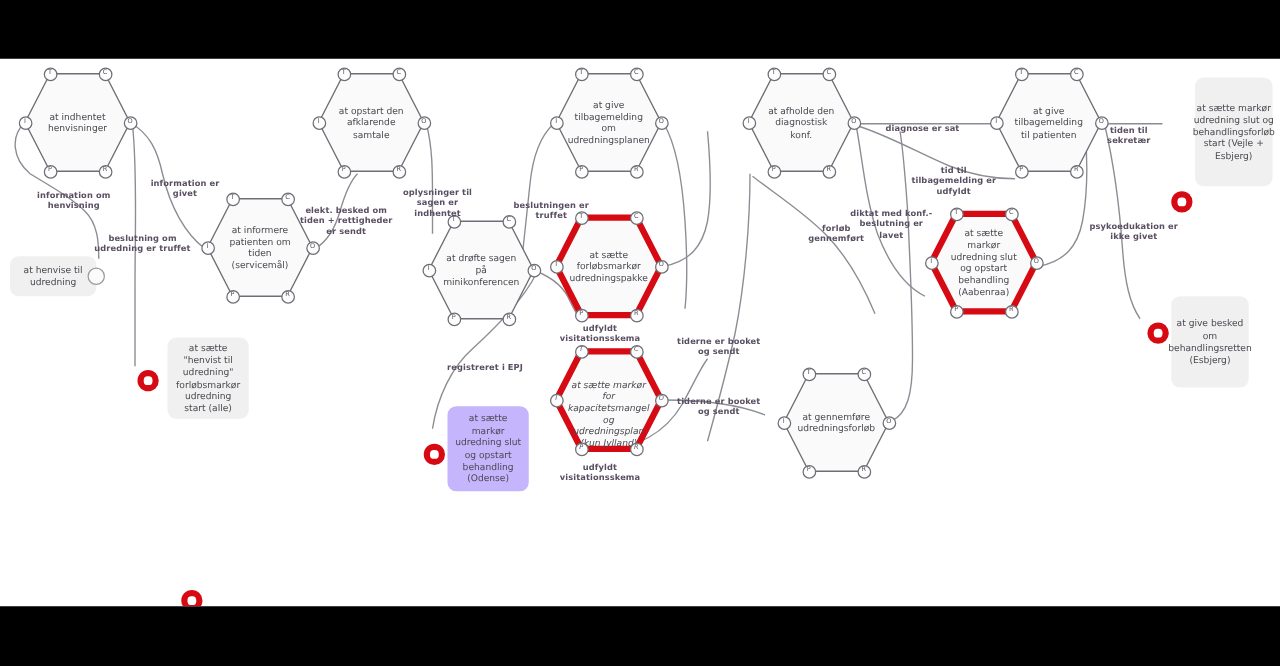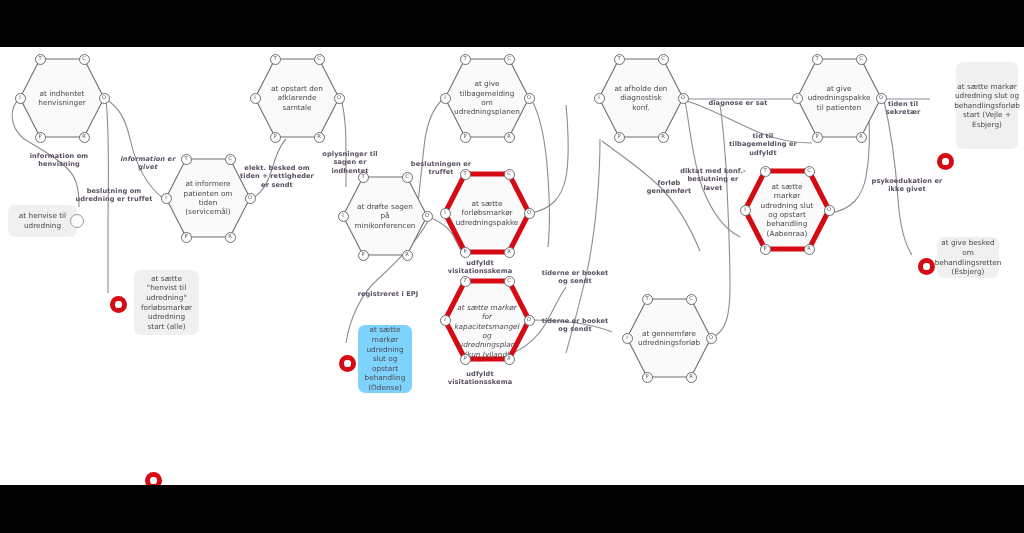--- a/index.html
+++ b/index.html
@@ -212,47 +212,47 @@
           <div class="port" style="left: 60.5px; top: -3.5px;">C</div>
           <div class="port" style="left: -3.5px; top: 35.5px;">I</div>
           <div class="port" style="left: 80.5px; top: 35.5px;">O</div>
           <div class="port" style="left: 16.5px; top: 74.5px;">P</div>
           <div class="port" style="left: 60.5px; top: 74.5px;">R</div>
         </div>
         <div class="hexwrap" style="left: 795px; top: 10px; width: 88px; height: 82px;">
           <svg class="hexsvg" width="88" height="82" viewBox="0 0 88 82">
             <polygon points="22,2 66,2 86,41 66,80 22,80 2,41" fill="#fafafa" stroke="#6e6e76" stroke-width="1.1" stroke-linejoin="round"></polygon>
           </svg>
-          <div class="hexlabel">at give udredningspakke til patienten</div>
+          <div class="hexlabel">at give tilbagemelding til patienten</div>
           <div class="port" style="left: 16.5px; top: -3.5px;">T</div>
           <div class="port" style="left: 60.5px; top: -3.5px;">C</div>
           <div class="port" style="left: -3.5px; top: 35.5px;">I</div>
           <div class="port" style="left: 80.5px; top: 35.5px;">O</div>
           <div class="port" style="left: 16.5px; top: 74.5px;">P</div>
           <div class="port" style="left: 60.5px; top: 74.5px;">R</div>
         </div>
       </div>
     <div id="layer-boxes">
         <div class="gbox" style="left: 8px; top: 158px; width: 69px; height: 32px; background: rgb(240, 240, 240);">at henvise til udredning</div>
         <div class="gbox" style="left: 134px; top: 223px; width: 65px; height: 65px; background: rgb(240, 240, 240);">at sætte "henvist til udredning" forløbsmarkør udredning start (alle)</div>
-        <div class="gbox" style="left: 358px; top: 278px; width: 54px; height: 68px; background: #7dd3fc;">at sætte markør udredning slut og opstart behandling (Odense)</div>
+        <div class="gbox" style="left: 358px; top: 278px; width: 65px; height: 68px; background: #c4b5fd;">at sætte markør udredning slut og opstart behandling (Odense)</div>
         <div class="gbox" style="left: 956px; top: 15px; width: 62px; height: 87px; background: rgb(240, 240, 240);">at sætte markør udredning slut og behandlingsforløb start (Vejle + Esbjerg)</div>
-        <div class="gbox" style="left: 937px; top: 190px; width: 62px; height: 41px; background: rgb(240, 240, 240);">at give besked om behandlingsretten (Esbjerg)</div>
+        <div class="gbox" style="left: 937px; top: 190px; width: 62px; height: 73px; background: rgb(240, 240, 240);">at give besked om behandlingsretten (Esbjerg)</div>
       </div>
     <div id="layer-markers">
         <div class="dot-open" style="left: 70px; top: 167px;"></div>
         <div class="dot-red" style="left: 110px; top: 249px; background: rgb(214, 10, 18);"></div>
         <div class="dot-red" style="left: 339px; top: 308px; background: rgb(214, 10, 18);"></div>
         <div class="dot-red" style="left: 937px; top: 106px; background: rgb(214, 10, 18);"></div>
         <div class="dot-red" style="left: 918px; top: 211px; background: rgb(214, 10, 18);"></div>
       </div>
     <div id="layer-edgelabels">
         <div class="elabel" style="left: 14px; top: 105px; width: 90px; color: rgb(90, 79, 98);">information om henvisning</div>
         <div class="elabel" style="left: 72px; top: 140px; width: 84px; color: rgb(90, 79, 98);">beslutning om udredning er truffet</div>
-        <div class="elabel" style="left: 112px; top: 108px; width: 72px; color: rgb(90, 79, 98); font-style: italic;">information er givet</div>
+        <div class="elabel" style="left: 112px; top: 96px; width: 72px; color: rgb(90, 79, 98);">information er givet</div>
         <div class="elabel" style="left: 236px; top: 103px; width: 82px; color: rgb(90, 79, 98); margin-top: 14px;">elekt. besked om tiden + rettigheder er sendt</div>
         <div class="elabel" style="left: 314px; top: 103px; width: 72px; color: rgb(90, 79, 98);">oplysninger til sagen er indhentet</div>
         <div class="elabel" style="left: 348px; top: 243px; width: 80px; color: rgb(90, 79, 98);">registreret i EPJ</div>
         <div class="elabel" style="left: 401px; top: 113px; width: 80px; color: rgb(90, 79, 98);">beslutningen er truffet</div>
         <div class="elabel" style="left: 440px; top: 212px; width: 80px; color: rgb(90, 79, 98);">udfyldt visitationsskema</div>
         <div class="elabel" style="left: 440px; top: 323px; width: 80px; color: rgb(90, 79, 98);">udfyldt visitationsskema</div>
         <div class="elabel" style="left: 537px; top: 222px; width: 76px; color: rgb(90, 79, 98);">tiderne er booket og sendt</div>
         <div class="elabel" style="left: 537px; top: 270px; width: 76px; color: rgb(90, 79, 98);">tiderne er booket og sendt</div>
         <div class="elabel" style="left: 638px; top: 132px; width: 62px; color: rgb(90, 79, 98);">forløb gennemført</div>
         <div class="elabel" style="left: 677px; top: 120px; width: 72px; color: rgb(90, 79, 98);">diktat med konf.-beslutning er lavet</div>

